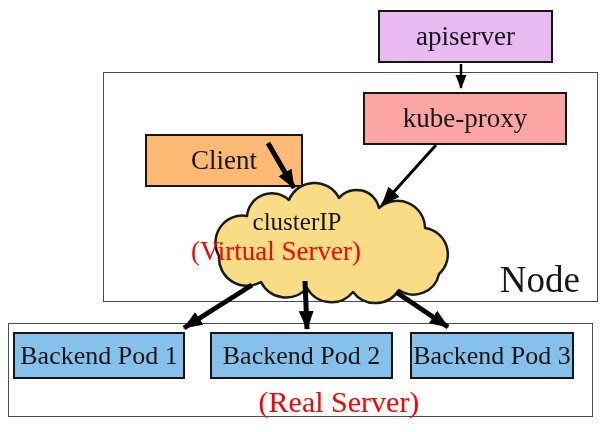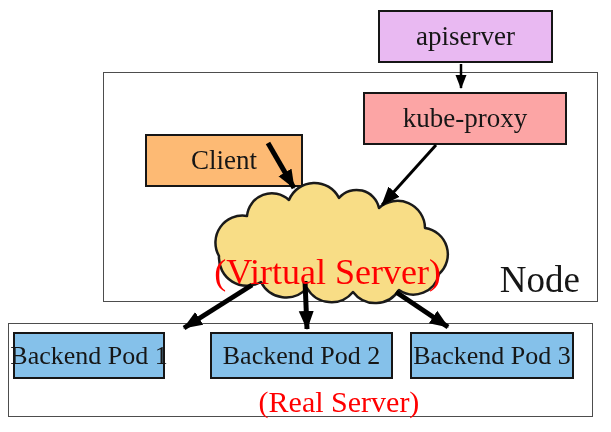--- a/index.html
+++ b/index.html
@@ -13,29 +13,29 @@
   }
   .box{
     position:absolute;display:flex;align-items:center;justify-content:center;
     border:2.5px solid #161616;box-sizing:border-box;font-size:27px;line-height:1;
     z-index:2;white-space:nowrap;
   }
   .apiserver{left:378px;top:10px;width:175px;height:53px;background:#e9b9f2;}
   .client{left:145px;top:91px;width:158px;height:53px;background:#fdba74;margin-top:43px;}
   .kubeproxy{left:363px;top:92px;width:204px;height:53px;background:#fca5a5;}
   .pod{background:#85c1ea;top:332px;height:47px;font-size:26px;}
-  .pod1{left:13px;width:152px;}
+  .pod1{left:13px;width:172px;}
   .pod2{left:210px;width:183px;}
   .pod3{left:410px;width:164px;}
   .node-frame{left:103px;top:72px;width:495px;height:230px;}
   .backend-frame{left:8px;top:323px;width:585px;height:94px;}
   .label{position:absolute;z-index:4;line-height:1;white-space:nowrap;}
   .node-label{left:420px;top:261px;width:160px;text-align:right;font-size:37px;}
   .clusterip-label{left:216px;top:209px;width:162px;text-align:center;font-size:25px;}
-  .virtual-label{left:191px;top:254px;width:250px;text-align:right;font-size:36px;color:#ff0000;}
+  .virtual-label{left:191px;top:238px;width:250px;text-align:left;font-size:27px;color:#ff0000;}
   .real-label{left:8px;top:387px;width:606px;text-align:center;font-size:30px;color:#ff0000;padding-left:28px;}
   #overlay{position:absolute;left:0;top:0;z-index:3;}
 </style>
 </head>
 <body>
 
 <div id="canvas">
 
   <div class="frame node-frame"></div>
 
@@ -84,17 +84,18 @@
          A 28,28 0 0 1 219,256 Z" fill="#f8dd86" stroke="#1a1a1a" stroke-width="2.5" stroke-linejoin="round"></path>
 
     <line x1="461" y1="64" x2="461" y2="88" stroke="#000" stroke-width="2.5" marker-end="url(#ah-s)"></line>
     <line x1="268" y1="143" x2="294" y2="188" stroke="#000" stroke-width="5" marker-end="url(#ah-l)"></line>
     <line x1="436" y1="145" x2="382" y2="205" stroke="#000" stroke-width="3" marker-end="url(#ah-l)"></line>
     <line x1="252" y1="285" x2="184" y2="328" stroke="#000" stroke-width="5" marker-end="url(#ah-l)"></line>
     <line x1="305" y1="281" x2="307" y2="329" stroke="#000" stroke-width="5" marker-end="url(#ah-l)"></line>
     <line x1="396" y1="292" x2="448" y2="327" stroke="#000" stroke-width="5" marker-end="url(#ah-l)"></line>
   </svg>
 
+  <div class="label clusterip-label">clusterIP</div>
   <div class="label virtual-label">(Virtual Server)</div>
   <div class="label node-label">Node</div>
   <div class="label real-label">(Real Server)</div>
 
 </div>
 
 </body></html>

